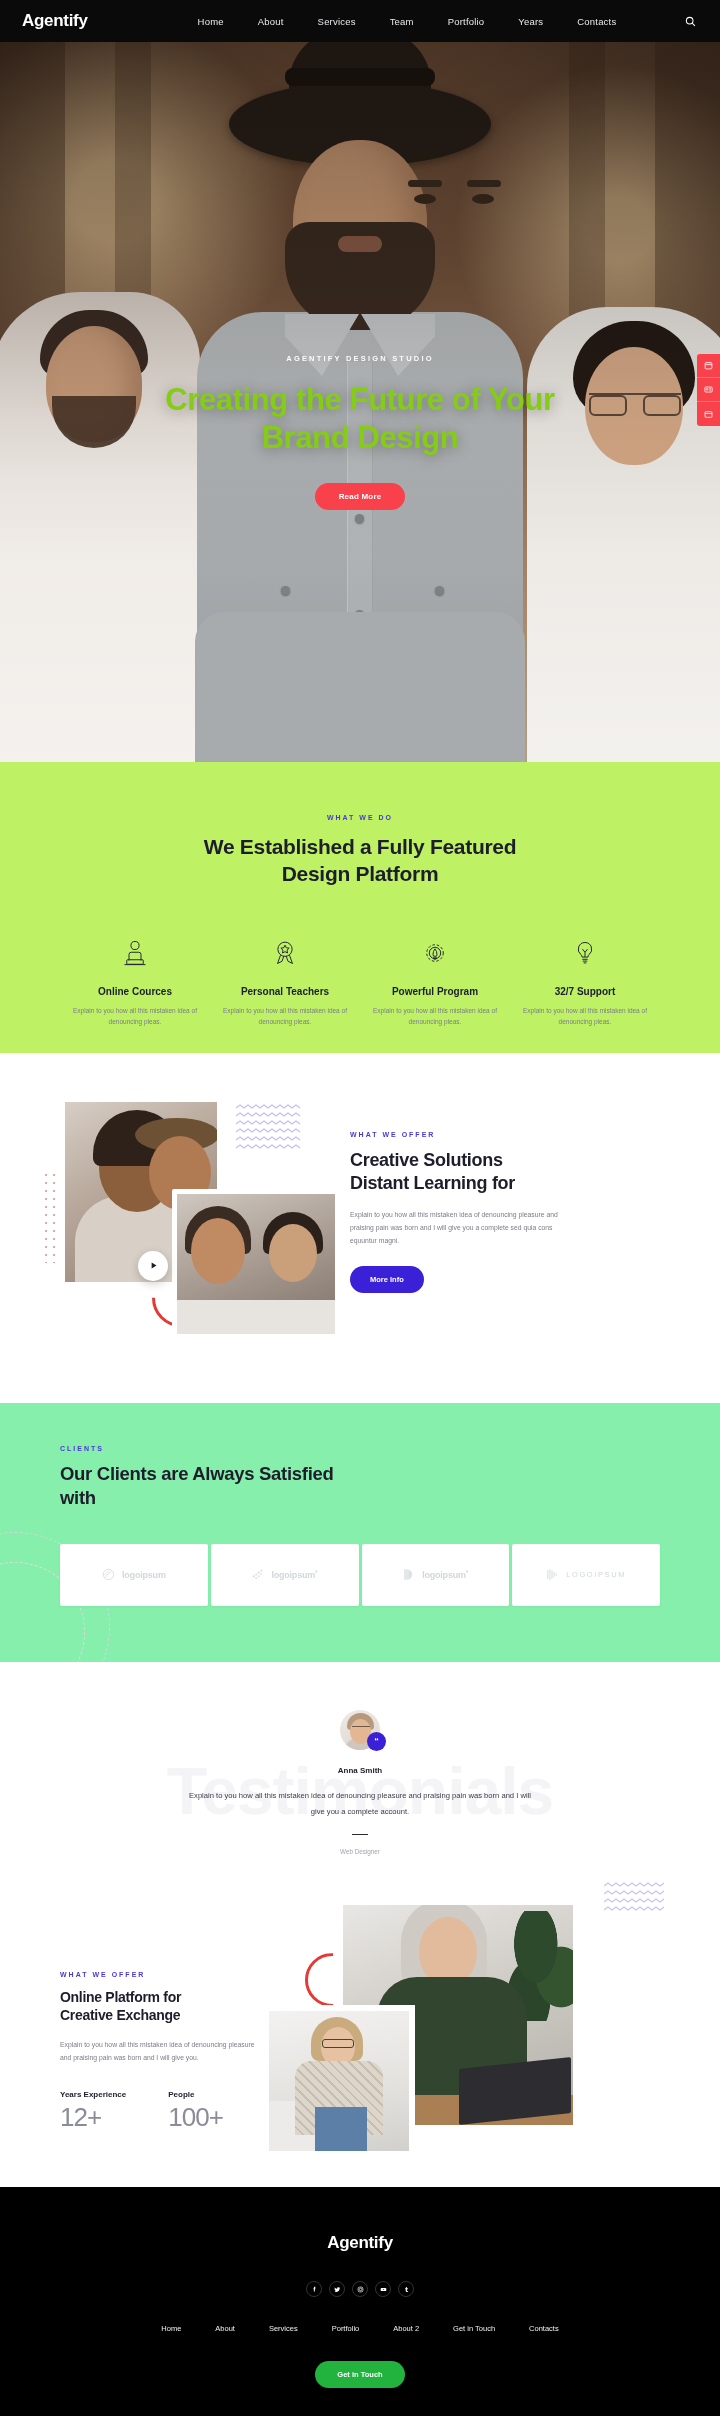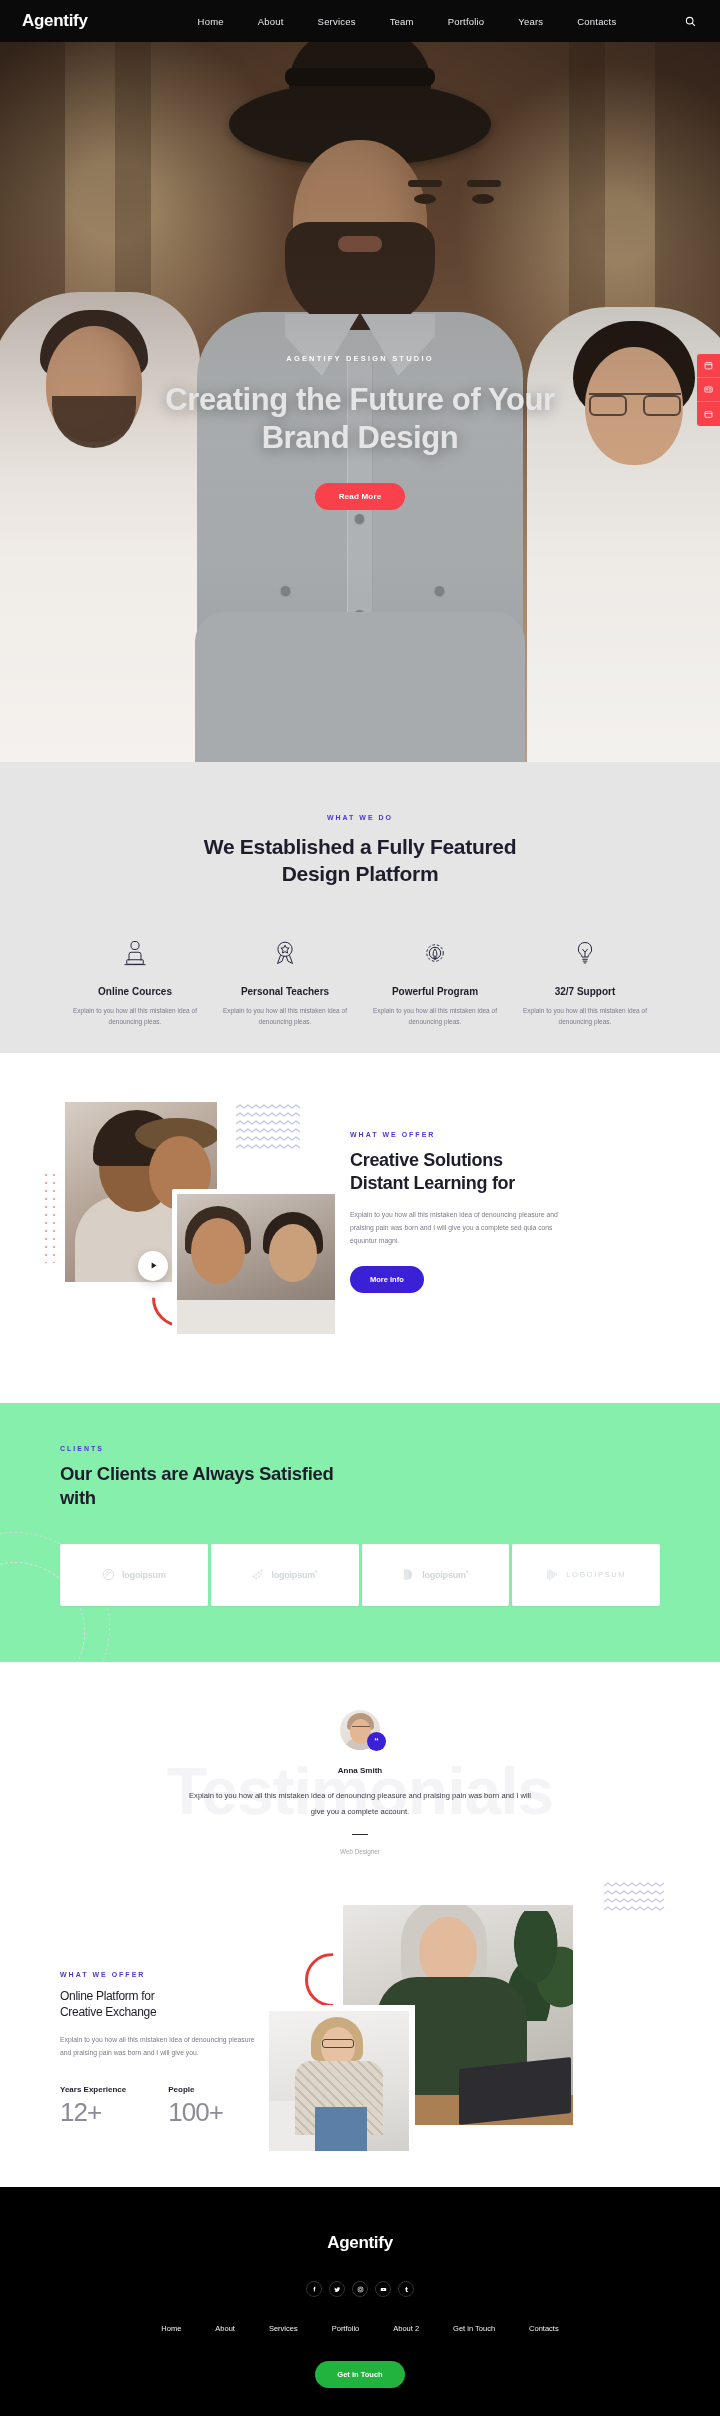--- a/index.html
+++ b/index.html
@@ -179,41 +179,41 @@
     background:linear-gradient(180deg, rgba(0,0,0,.30) 0%, rgba(0,0,0,.18) 28%, rgba(0,0,0,.05) 52%, rgba(0,0,0,0) 72%);
   }
   .hero-content{
     position:absolute; left:0; right:0; top:312px; text-align:center; z-index:5;
   }
   .hero-sub{
     color:#fff; font-size:7.5px; letter-spacing:2.2px; font-weight:700; opacity:.95;
     margin-bottom:18px;
   }
   .hero-title{
-    color:#e5e5e5; font-size:31px; line-height:1.22; font-weight:700; letter-spacing:-.4px;
+    color:#84cc16; font-size:31px; line-height:1.22; font-weight:700; letter-spacing:-.4px;
     text-shadow:0 2px 14px rgba(0,0,0,.35);
   }
   .hero-btn{
     display:inline-block; margin-top:26px; background:#f8414a; color:#fff;
     font-size:8px; font-weight:700; padding:9px 24px; border-radius:20px; border:none;
     cursor:pointer; letter-spacing:.2px;
   }
   .side-widget{
     position:absolute; right:0; top:312px; width:23px; z-index:20;
     background:#f8414a; border-radius:3px 0 0 3px; overflow:hidden;
   }
   .side-widget .sw-item{
     height:24px; display:flex; align-items:center; justify-content:center;
     border-bottom:1px solid rgba(255,255,255,.25); cursor:pointer;
   }
   .side-widget .sw-item:last-child{ border-bottom:none; }
   .sw-item svg{ display:block; }
 
   
-  .sec-whatwedo{ padding:52px 0 26px; text-align:center; background:#e5e5e5; }
+  .sec-whatwedo{ padding:52px 0 26px; text-align:center; background:#bef264; }
   .eyebrow{ color:#4b37d8; font-size:7px; letter-spacing:2px; font-weight:700; }
   .h2{
     font-size:21px; line-height:1.3; font-weight:700; color:#1d1d2c;
     margin-top:12px; letter-spacing:-.3px;
   }
   .features{
     display:flex; justify-content:center; gap:0; margin-top:42px; padding:0 60px;
   }
   .feature{ flex:1; text-align:center; padding:0 12px; }
   .feature .ic{ height:46px; display:flex; align-items:center; justify-content:center; }
@@ -315,21 +315,21 @@
     margin:13px auto 0; max-width:350px; font-size:7.6px; line-height:2.1; color:#3b3b4a;
     position:relative; z-index:3;
   }
   .testi-div{ width:16px; height:1.5px; background:#2b2b38; margin:14px auto 0; position:relative; z-index:3;}
   .testi-role{ margin-top:13px; font-size:6.3px; color:#a3a3b0; position:relative; z-index:3;}
 
   
   .sec-platform{ background:#fff; padding:16px 0 52px; position:relative; }
   .pf-wrap{ display:flex; padding:0 60px; align-items:flex-start; }
   .pf-text{ width:255px; flex:none; padding-top:66px; }
-  .pf-text .h3{ font-size:12px; line-height:1.28; font-weight:400; margin-top:11px; letter-spacing:-.3px;}
+  .pf-text .h3{ font-size:14px; line-height:1.28; font-weight:700; margin-top:11px; letter-spacing:-.3px;}
   .pf-text p{ font-size:6.8px; line-height:1.95; color:#7c7c8c; margin-top:13px; max-width:205px; }
   .stats{ display:flex; gap:42px; margin-top:26px; }
   .stat .lab{ font-size:8px; font-weight:700; color:#1d1d2c; }
   .stat .val{ font-size:26px; font-weight:400; color:#8b8b99; margin-top:3px; letter-spacing:-1px; }
   .pf-media{ flex:1; position:relative; height:230px; }
   .zig2{ position:absolute; right:-4px; top:-24px; width:60px; height:36px; opacity:.5;}
   .ring-red2{
     position:absolute; left:-10px; top:48px; width:54px; height:54px;
     border:3px solid #e53935; border-radius:50%;
     clip-path: polygon(0 0, 52% 0, 52% 100%, 0 100%);

